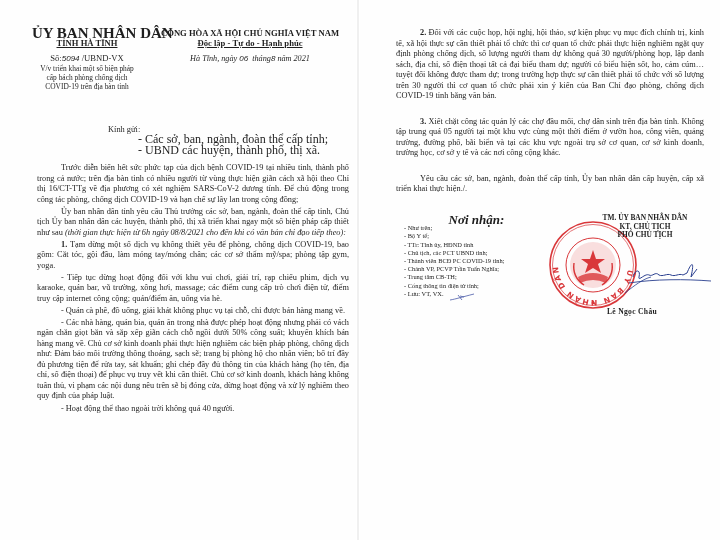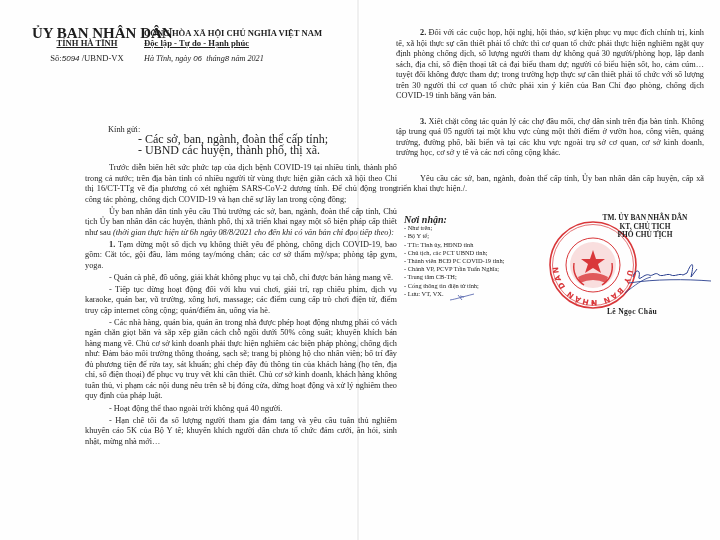--- a/index.html
+++ b/index.html
@@ -10,38 +10,38 @@
   .page-right { left: 360px; width: 360px; }
   .divider { position: absolute; left: 357px; top: 0; width: 2px; height: 540px; background: #f0f0f0; }
 
   .hdr-left { position: absolute; left: 32px; top: 28px; width: 110px; text-align: center; }
   .hdr-left .org1 { font-weight: bold; font-size: 15px; line-height: 10px; white-space: nowrap; }
   .hdr-left .org2 { font-weight: bold; font-size: 8.6px; line-height: 10px; text-decoration: underline; text-underline-offset: 1px; }
   .hdr-left .num { font-size: 8.6px; line-height: 11px; margin-top: 5px; white-space: nowrap; }
   .hdr-left .num i { font-family: "Liberation Sans", sans-serif; font-style: italic; font-size: 8px; }
   .hdr-left .subj { font-size: 7.4px; line-height: 9px; }
 
-  .hdr-right { position: absolute; left: 144px; top: 28px; width: 200px; text-align: left; }
+  .hdr-right { position: absolute; left: 150px; top: 28px; width: 200px; text-align: center; }
   .hdr-right .nation { font-weight: bold; font-size: 8.6px; line-height: 10px; white-space: nowrap; }
   .hdr-right .motto { font-weight: bold; font-size: 8.6px; line-height: 10px; text-decoration: underline; text-underline-offset: 1px; font-family: Liberation Serif, serif; }
   .hdr-right .date { font-style: italic; font-size: 8.2px; line-height: 11px; margin-top: 5px; white-space: nowrap; }
   .hdr-right .date b { font-family: "Liberation Sans", sans-serif; font-weight: normal; font-size: 8px; }
 
   .kg { position: absolute; left: 108px; top: 124px; font-size: 8.4px; line-height: 11px; }
   .kg-items { position: absolute; left: 138px; top: 134px; font-size: 12px; line-height: 11.2px; }
 
-  .body-l { position: absolute; left: 37px; top: 163px; width: 312px; font-size: 8.3px; line-height: 10.5px; text-align: justify; margin-left: 48px; }
+  .body-l { position: absolute; left: 37px; top: 163px; width: 312px; font-size: 8.3px; line-height: 10.5px; text-align: justify; }
   .body-l p, .body-r p { margin: 0; text-indent: 24px; }
   .body-l p + p { margin-top: 1.6px; }
 
   .body-r { position: absolute; left: 396px; top: 28px; width: 308px; font-size: 8.3px; line-height: 10.5px; text-align: justify; }
   .body-r p + p { margin-top: 15px; }
 
   .recip { position: absolute; left: 404px; top: 216px; font-size: 6.4px; line-height: 8.2px; }
-  .recip .title { font-weight: bold; font-style: italic; font-size: 10px; }
+  .recip .title { font-weight: bold; font-style: italic; font-size: 13px; text-align: right; }
 
   .sign { position: absolute; left: 585px; top: 214px; width: 120px; text-align: center; }
   .sign .l1 { font-weight: bold; font-size: 7.4px; line-height: 8.6px; white-space: nowrap; }
   .sign .l2, .sign .l3 { font-weight: bold; font-size: 7.4px; line-height: 8.6px; }
   .signer { position: absolute; left: 607px; top: 307px; font-weight: bold; font-size: 7.6px; white-space: nowrap; letter-spacing: 0.3px; }
 
   .stamp { position: absolute; left: 548px; top: 219px; width: 90px; height: 92px; }
   .signature { position: absolute; left: 625px; top: 255px; width: 90px; height: 40px; }
   .initial { position: absolute; left: 448px; top: 291px; width: 30px; height: 12px; }
 </style>
@@ -50,20 +50,25 @@
 
 <div class="page page-left"></div>
 <div class="divider"></div>
 <div class="page page-right"></div>
 
 <div class="hdr-left">
   <div class="org1">ỦY BAN NHÂN DÂN</div>
   <div class="org2">TỈNH HÀ TĨNH</div>
   <div class="num">
     <span>Số:</span><i>5094</i>&nbsp;<span>/UBND-VX</span>
+  </div>
+  <div class="subj">
+    <div>V/v triển khai một số biện pháp</div>
+    <div>cấp bách phòng chống dịch</div>
+    <div>COVID-19 trên địa bàn tỉnh</div>
   </div>
 </div>
 
 <div class="hdr-right">
   <div class="nation">CỘNG HÒA XÃ HỘI CHỦ NGHĨA VIỆT NAM</div>
   <div class="motto">Độc lập - Tự do - Hạnh phúc</div>
   <div class="date">
     <span>Hà Tĩnh, ngày</span>
     <b>06</b>
     &nbsp;<span>tháng</span><b>8</b>
@@ -74,25 +79,24 @@
 <div class="kg">Kính gửi:</div>
 <div class="kg-items">
   <div>- Các sở, ban, ngành, đoàn thể cấp tỉnh;</div>
   <div>- UBND các huyện, thành phố, thị xã.</div>
 </div>
 
 <div class="body-l">
   <p><span>Trước diễn biến hết sức phức tạp của dịch bệnh COVID-19 tại nhiều tỉnh, thành phố trong cả nước; trên địa bàn tỉnh có nhiều người từ vùng thực hiện giãn cách xã hội theo Chỉ thị 16/CT-TTg về địa phương có xét nghiệm SARS-CoV-2 dương tính. Để chủ động trong công tác phòng, chống dịch COVID-19 và hạn chế sự lây lan trong cộng đồng;</span></p>
   <p><span>Ủy ban nhân dân tỉnh yêu cầu Thủ trưởng các sở, ban, ngành, đoàn thể cấp tỉnh, Chủ tịch Ủy ban nhân dân các huyện, thành phố, thị xã triển khai ngay một số biện pháp cấp thiết như sau </span><i>(thời gian thực hiện từ 6h ngày 08/8/2021 cho đến khi có văn bản chỉ đạo tiếp theo):</i></p>
   <p><b>1.</b><span> Tạm dừng một số dịch vụ không thiết yếu để phòng, chống dịch COVID-19, bao gồm: Cắt tóc, gội đầu, làm móng tay/móng chân; các cơ sở thẩm mỹ/spa; phòng tập gym, yoga.</span></p>
+  <p><span>- Tiếp tục dừng hoạt động đối với khu vui chơi, giải trí, rạp chiếu phim, dịch vụ karaoke, quán bar, vũ trường, xông hơi, massage; các điểm cung cấp trò chơi điện tử, điểm truy cập internet công cộng; quán/điểm ăn, uống vỉa hè.</span></p>
   <p><span>- Quán cà phê, đồ uống, giải khát không phục vụ tại chỗ, chỉ được bán hàng mang về.</span></p>
-  <p><span>- Tiếp tục dừng hoạt động đối với khu vui chơi, giải trí, rạp chiếu phim, dịch vụ karaoke, quán bar, vũ trường, xông hơi, massage; các điểm cung cấp trò chơi điện tử, điểm truy cập internet công cộng; quán/điểm ăn, uống vỉa hè.</span></p>
   <p><span>- Các nhà hàng, quán bia, quán ăn trong nhà được phép hoạt động nhưng phải có vách ngăn chắn giọt bắn và sắp xếp giãn cách chỗ ngồi dưới 50% công suất; khuyến khích bán hàng mang về. Chủ cơ sở kinh doanh phải thực hiện nghiêm các biện pháp phòng, chống dịch như: Đảm bảo môi trường thông thoáng, sạch sẽ; trang bị phòng hộ cho nhân viên; bố trí đầy đủ phương tiện để rửa tay, sát khuẩn; ghi chép đầy đủ thông tin của khách hàng (họ tên, địa chỉ, số điện thoại) để phục vụ truy vết khi cần thiết. Chủ cơ sở kinh doanh, khách hàng không tuân thủ, vi phạm các nội dung nêu trên sẽ bị đóng cửa, dừng hoạt động và xử lý nghiêm theo quy định của pháp luật.</span></p>
   <p><span>- Hoạt động thể thao ngoài trời không quá 40 người.</span></p>
-  <p><span>- Hạn chế tối đa số lượng người tham gia đám tang và yêu cầu tuân thủ nghiêm khuyến cáo 5K của Bộ Y tế; khuyến khích người dân chưa tổ chức đám cưới, ăn hỏi, sinh nhật, mừng nhà mới…</span></p>
 </div>
 
 <div class="body-r">
   <p><b>2.</b><span> Đối với các cuộc họp, hội nghị, hội thảo, sự kiện phục vụ mục đích chính trị, kinh tế, xã hội thực sự cần thiết phải tổ chức thì cơ quan tổ chức phải thực hiện nghiêm ngặt quy định phòng chống dịch, số lượng người tham dự không quá 30 người/phòng họp, lập danh sách, địa chỉ, số điện thoại tất cả đại biểu tham dự; người có biểu hiện sốt, ho, cảm cúm… tuyệt đối không được tham dự; trong trường hợp thực sự cần thiết phải tổ chức với số lượng trên 30 người thì cơ quan tổ chức phải xin ý kiến của Ban Chỉ đạo phòng, chống dịch COVID-19 tỉnh bằng văn bản.</span></p>
   <p><b>3.</b><span> Xiết chặt công tác quản lý các chợ đầu mối, chợ dân sinh trên địa bàn tỉnh. Không tập trung quá 05 người tại một khu vực cùng một thời điểm ở vườn hoa, công viên, quảng trường, đường phố, bãi biển và tại các khu vực ngoài trụ sở cơ quan, cơ sở kinh doanh, trường học, cơ sở y tế và các nơi công cộng khác.</span></p>
   <p><span>Yêu cầu các sở, ban, ngành, đoàn thể cấp tỉnh, Ủy ban nhân dân cấp huyện, cấp xã triển khai thực hiện./.</span></p>
 </div>
 
 <div class="recip">
   <div class="title">Nơi nhận:</div>

